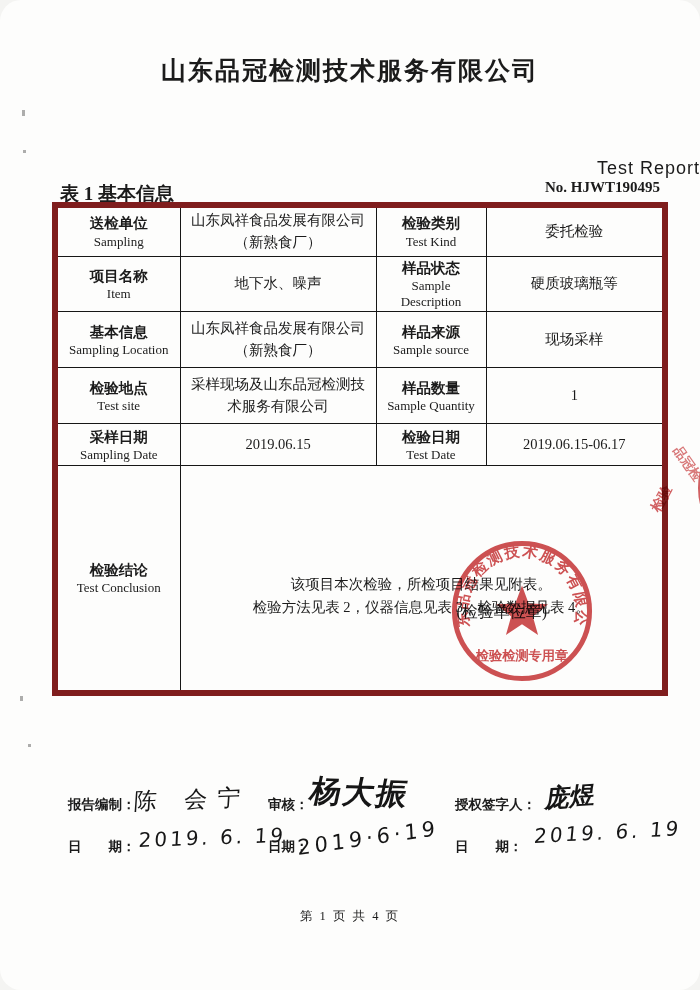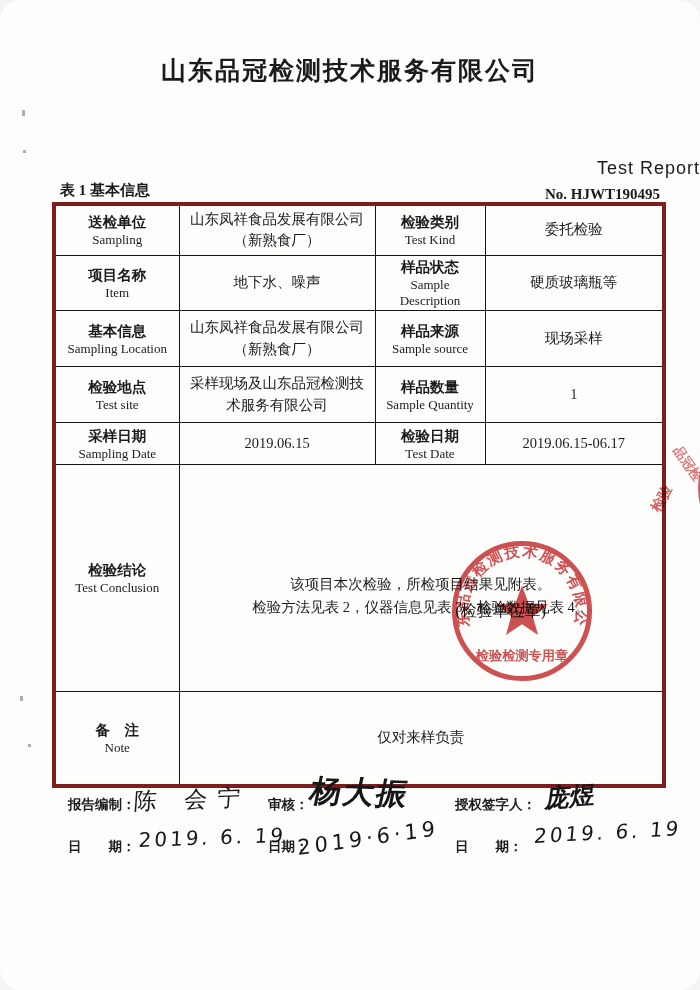--- a/index.html
+++ b/index.html
@@ -12,26 +12,26 @@
   }
   
   .company-cn{position:absolute;top:54px;left:0;width:100%;text-align:center;
     font-size:25px;font-weight:bold;letter-spacing:2px;}
   .company-en{position:absolute;top:88px;left:0;width:100%;text-align:center;
     font-size:15px;font-weight:bold;letter-spacing:.3px;}
   .title-cn{position:absolute;top:113px;left:0;width:100%;text-align:center;
     font-size:35px;font-weight:bold;letter-spacing:3px;}
   .title-en{position:absolute;top:158px;left:0;width:100%;text-align:right;
     font-size:18px;font-family:Liberation Sans, sans-serif;letter-spacing:1px;}
-  .caption{position:absolute;top:181px;left:60px;font-size:15px;font-weight:bold;}
-  .report-no{position:absolute;top:186px;right:40px;font-size:15px;font-weight:bold;}
+  .caption{position:absolute;top:181px;left:60px;font-size:19px;font-weight:bold;}
+  .report-no{position:absolute;top:179px;right:40px;font-size:15px;font-weight:bold;}
   
   table.info{position:absolute;left:52px;top:202px;width:610px;
     border-collapse:collapse;table-layout:fixed;}
-  table.info{border:4px solid #7f1d1d;}
+  table.info{border:6px solid #7f1d1d;}
   table.info td{border:1px solid #161616;text-align:center;vertical-align:middle;padding:1px 6px;}
   tr.last td{border-bottom:2.5px solid #161616;}
   col.c1{width:125px}col.c2{width:196px}col.c3{width:110px}col.c4{width:179px}
   .lab-cn{font-weight:bold;font-size:14.5px;line-height:1.4;}
   .lab-en{font-size:13px;line-height:1.25;}
   td.val{font-size:14.5px;line-height:1.5;}
   td.concl-cell{position:relative;vertical-align:top;}
   .concl-text{padding-top:36px;font-size:14.5px;line-height:1.6;text-align:center;}
   .seal-note{position:absolute;left:276px;top:136px;font-size:16px;white-space:nowrap;z-index:1;text-align:center;}
   
@@ -139,27 +139,20 @@
         <div class="lab-en">Test Conclusion</div>
       </td>
       <td class="concl-cell" colspan="3">
         <div class="concl-text">
           <div>该项目本次检验，所检项目结果见附表。</div>
           <div>检验方法见表 2，仪器信息见表 3，检验数据见表 4。</div>
         </div>
         <div class="seal-note">(检验单位章)</div>
       </td>
     </tr>
-    <tr class="last" style="height:94px">
-      <td>
-        <div class="lab-cn">备　注</div>
-        <div class="lab-en">Note</div>
-      </td>
-      <td class="val" colspan="3">仅对来样负责</td>
-    </tr>
   </tbody>
     </table>
 
   <svg class="stamp" viewBox="0 0 160 160">
     <circle cx="80" cy="80" r="74" fill="none" stroke="#c8393b" stroke-width="5.5"></circle>
     <polygon points="80,52 87.3,71.9 108.5,72.7 91.9,85.9 97.6,106.3 80,94.5 62.4,106.3 68.1,85.9 51.5,72.7 72.7,71.9" fill="#c8393b"></polygon>
     <defs>
       <path id="sealArc" d="M 25.6,105.4 A 60,60 0 1 1 134.4,105.4" fill="none"></path>
     </defs>
     <text font-size="16.5" font-weight="bold" fill="#c8393b" letter-spacing="2">
@@ -183,18 +176,19 @@
   <div class="sig-label" style="left:268px;top:796px;">审核：</div>
   <div class="hand hand-sig2">杨大振</div>
   <div class="sig-label" style="left:268px;top:838px;">日期：</div>
   <div class="hand hand-d2">2019·6·19</div>
 
   <div class="sig-label" style="left:455px;top:796px;">授权签字人：</div>
   <div class="hand hand-sig3">庞煜</div>
   <div class="sig-label" style="left:455px;top:838px;">日　　期：</div>
   <div class="hand hand-d3">2019. 6. 19</div>
 
+  <div class="footer">第 1 页 共 4 页</div>
 
   <div class="speck" style="left:22px;top:110px;width:3px;height:6px;"></div>
   <div class="speck" style="left:23px;top:150px;width:3px;height:3px;"></div>
   <div class="speck" style="left:20px;top:696px;width:3px;height:5px;"></div>
   <div class="speck" style="left:28px;top:744px;width:3px;height:3px;"></div>
 </div>
 
 </body></html>

